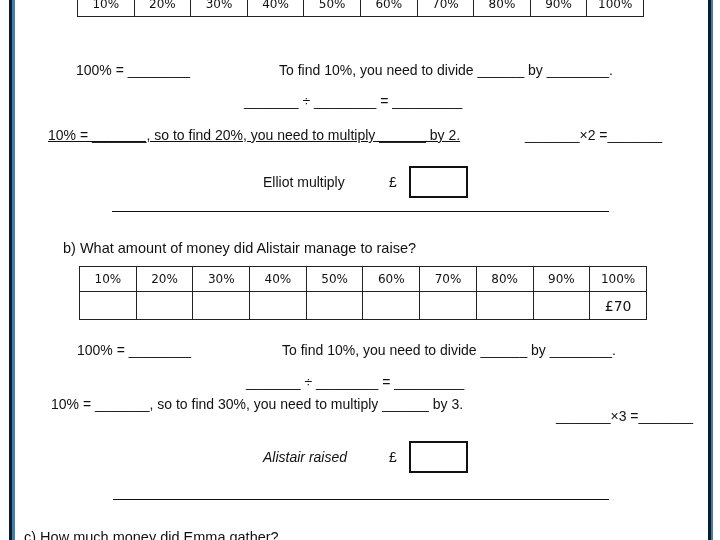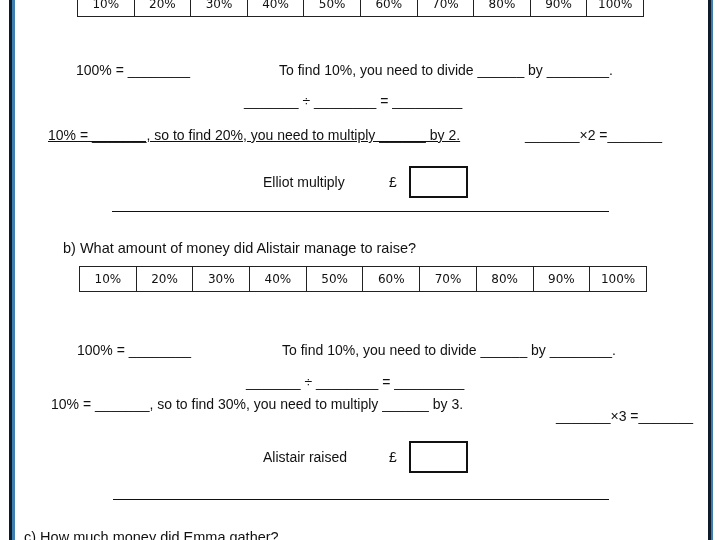--- a/index.html
+++ b/index.html
@@ -84,28 +84,40 @@
     <td>20%</td>
     <td>30%</td>
     <td>40%</td>
     <td>50%</td>
     <td>60%</td>
     <td>70%</td>
     <td>80%</td>
     <td>90%</td>
     <td>100%</td>
   </tr>
+  <tr class="vals">
+    <td></td>
+    <td></td>
+    <td></td>
+    <td></td>
+    <td></td>
+    <td></td>
+    <td></td>
+    <td></td>
+    <td></td>
+    <td>£70</td>
+  </tr>
 </tbody>
   </table>
 
 <div class="abs line-text" style="left:77px; top:342px;">100% = ________</div>
 <div class="abs line-text" style="left:282px; top:342px;">To find 10%, you need to divide ______ by ________.</div>
 <div class="abs line-text" style="left:246px; top:374px;">_______  ÷  ________  =  _________</div>
 <div class="abs line-text" style="left:51px; top:396px;">10% = _______, so to find 30%, you need to multiply ______ by 3.</div>
 <div class="abs line-text" style="left:556px; top:408px;">_______×3 =_______</div>
 
-<div class="abs line-text" style="left:263px; top:449px;">Alistair raised</div>
+<div class="abs line-text" style="left:263px; top:449px;font-style:italic;">Alistair raised</div>
 <div class="abs line-text" style="left:389px; top:449px;">£</div>
 <div class="answer-box" style="left:409px; top:441px;"></div>
 
 <div class="sep-line" style="left:113px; top:499px; width:496px;"></div>
 
 <div class="abs question" style="left:24px; top:529px;">c) How much money did Emma gather?</div>
 
 </body></html>

